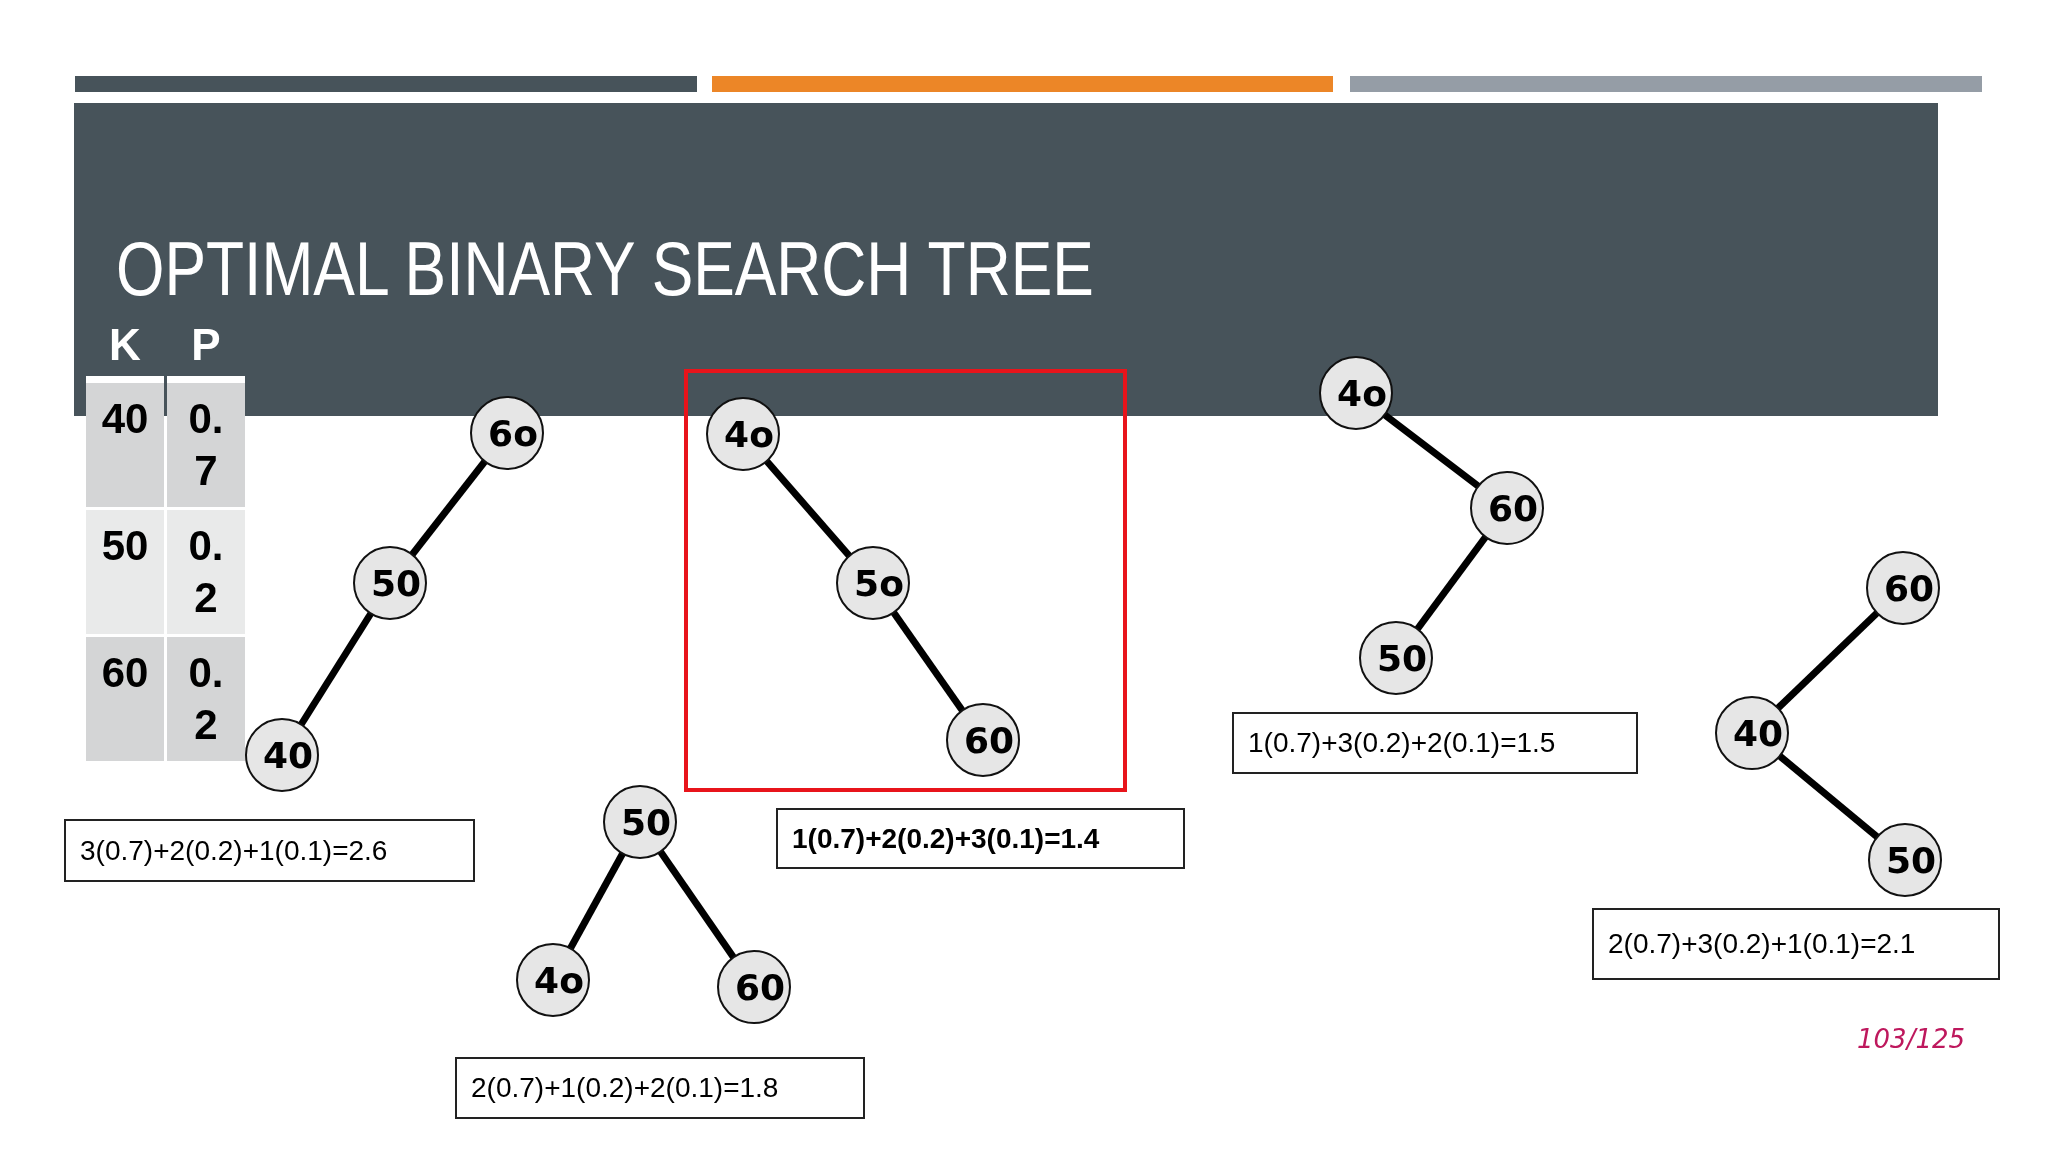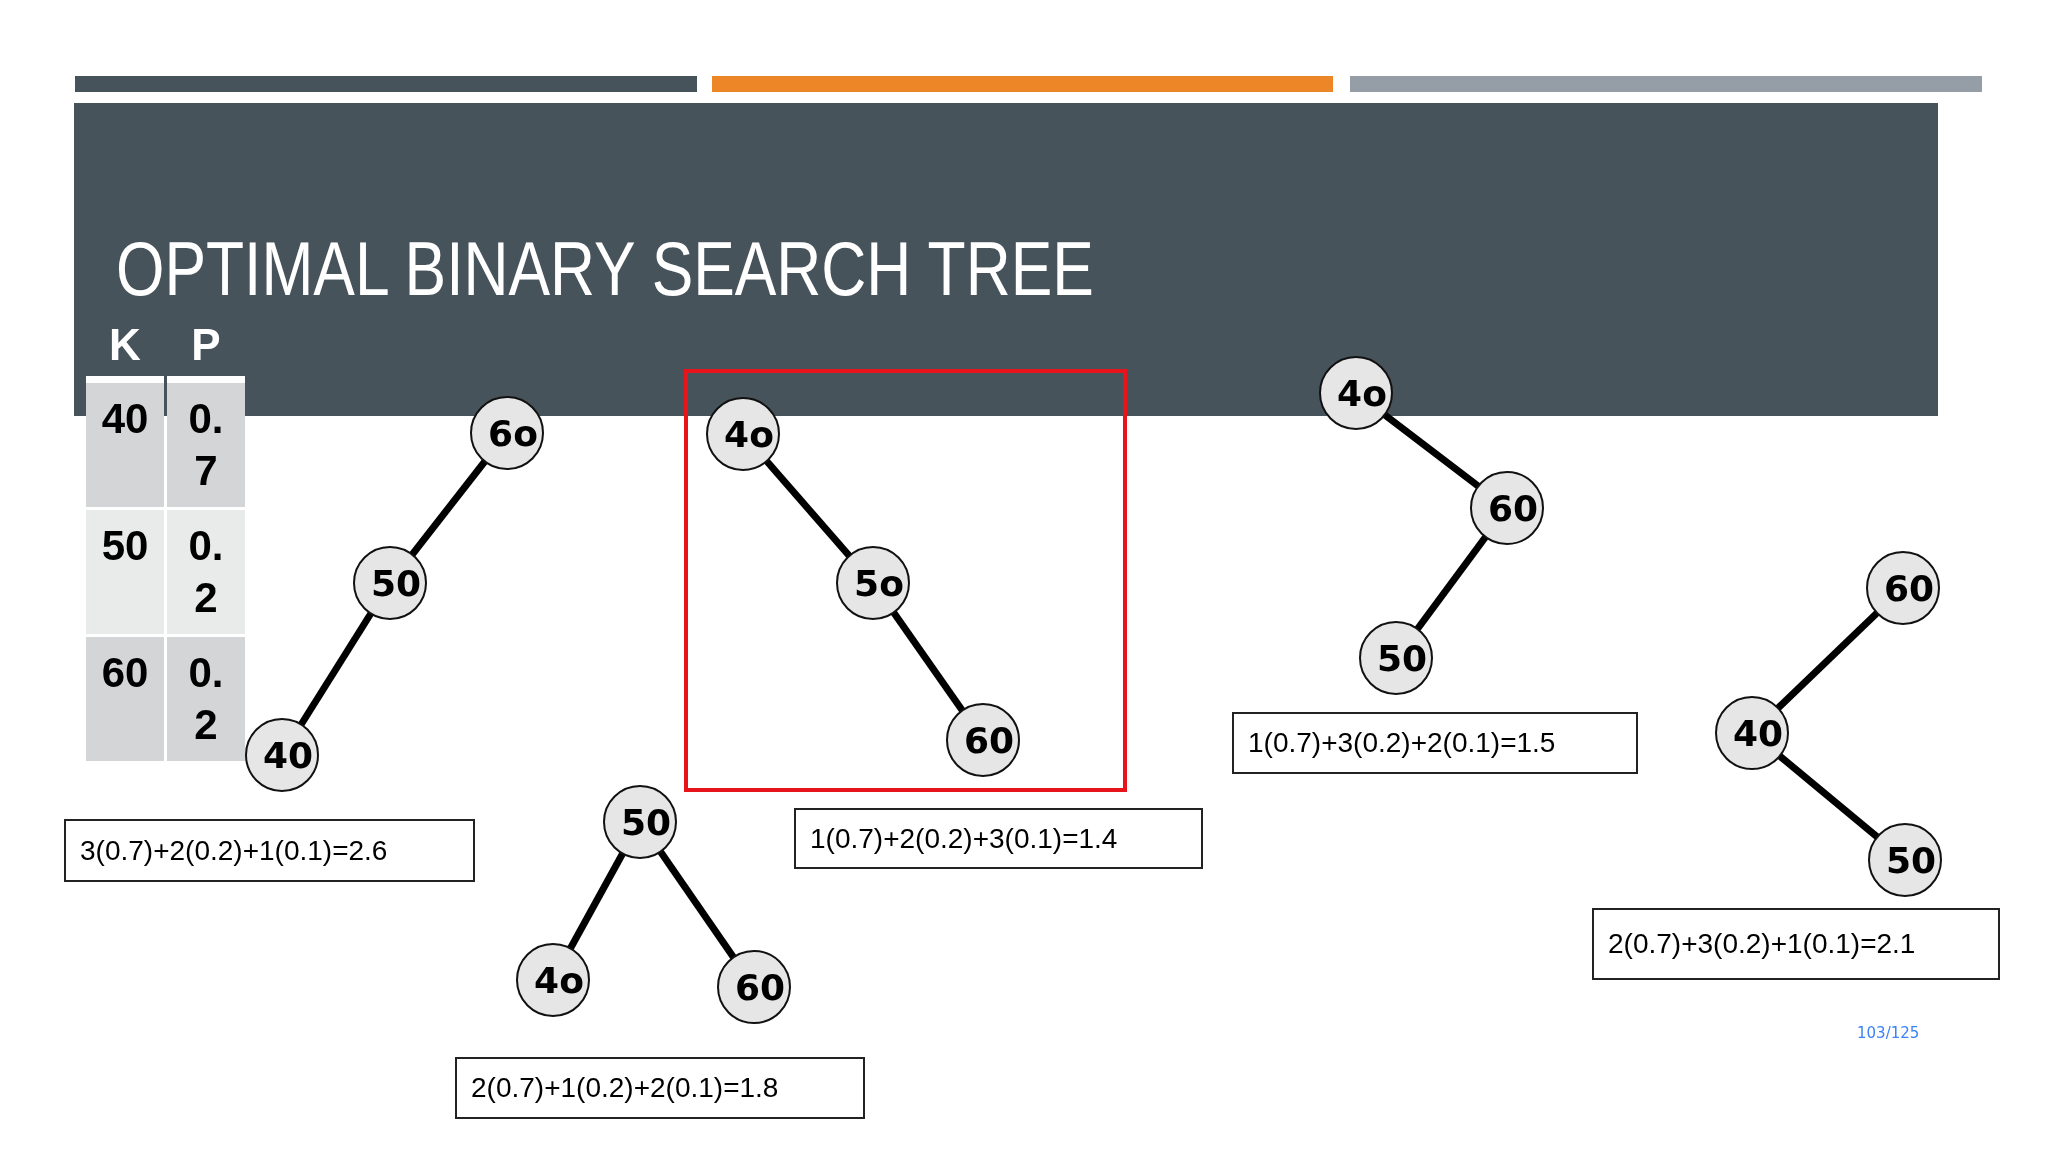--- a/index.html
+++ b/index.html
@@ -44,21 +44,21 @@
   svg.trees { position: absolute; left: 0; top: 0; }
   .node-label { font-family: "DejaVu Sans", sans-serif; font-weight: bold; font-size: 36px; fill: #000; }
   .formula {
     position: absolute; box-sizing: border-box;
     border: 2px solid #222; background: transparent;
     font-size: 28px; color: #000; white-space: nowrap; line-height: 1;
     padding-left: 14px; display: flex; align-items: center;
   }
   .pagenum {
     position: absolute; left: 1857px; top: 1024px;
-    font-size: 15px; color: #3b82f6; font-family: "DejaVu Sans", sans-serif;
+    font-size: 26px; color: #be185d; font-family: "DejaVu Sans", sans-serif; font-style: italic;
   }
   .redbox {
     position: absolute; left: 684px; top: 369px; width: 443px; height: 423px;
     box-sizing: border-box; border: 4px solid #e8141b;
   }
 </style>
 </head>
 <body>
 
 <div class="bar dark"></div>
@@ -141,18 +141,18 @@
       <circle cx="1903" cy="588" r="36" fill="#e6e6e6" stroke="#111" stroke-width="2"></circle>
       <text x="1909" y="601" text-anchor="middle" class="node-label">60</text>
       <circle cx="1752" cy="733" r="36" fill="#e6e6e6" stroke="#111" stroke-width="2"></circle>
       <text x="1758" y="746" text-anchor="middle" class="node-label">40</text>
       <circle cx="1905" cy="860" r="36" fill="#e6e6e6" stroke="#111" stroke-width="2"></circle>
       <text x="1911" y="873" text-anchor="middle" class="node-label">50</text>
     </g>
   </svg>
 
 <div class="formula" style="left:64px; top:819px; width:411px; height:63px;">3(0.7)+2(0.2)+1(0.1)=2.6</div>
-<div class="formula" style="left:794px; top:808px; width:409px; height:61px;">1(0.7)+2(0.2)+3(0.1)=1.4</div>
+<div class="formula" style="left:776px; top:808px; width:409px; height:61px;font-weight:bold;">1(0.7)+2(0.2)+3(0.1)=1.4</div>
 <div class="formula" style="left:455px; top:1057px; width:410px; height:62px;">2(0.7)+1(0.2)+2(0.1)=1.8</div>
 <div class="formula" style="left:1232px; top:712px; width:406px; height:62px;">1(0.7)+3(0.2)+2(0.1)=1.5</div>
 <div class="formula" style="left:1592px; top:908px; width:408px; height:72px;">2(0.7)+3(0.2)+1(0.1)=2.1</div>
 
 <div class="pagenum">103/125</div>
 
 </body></html>

